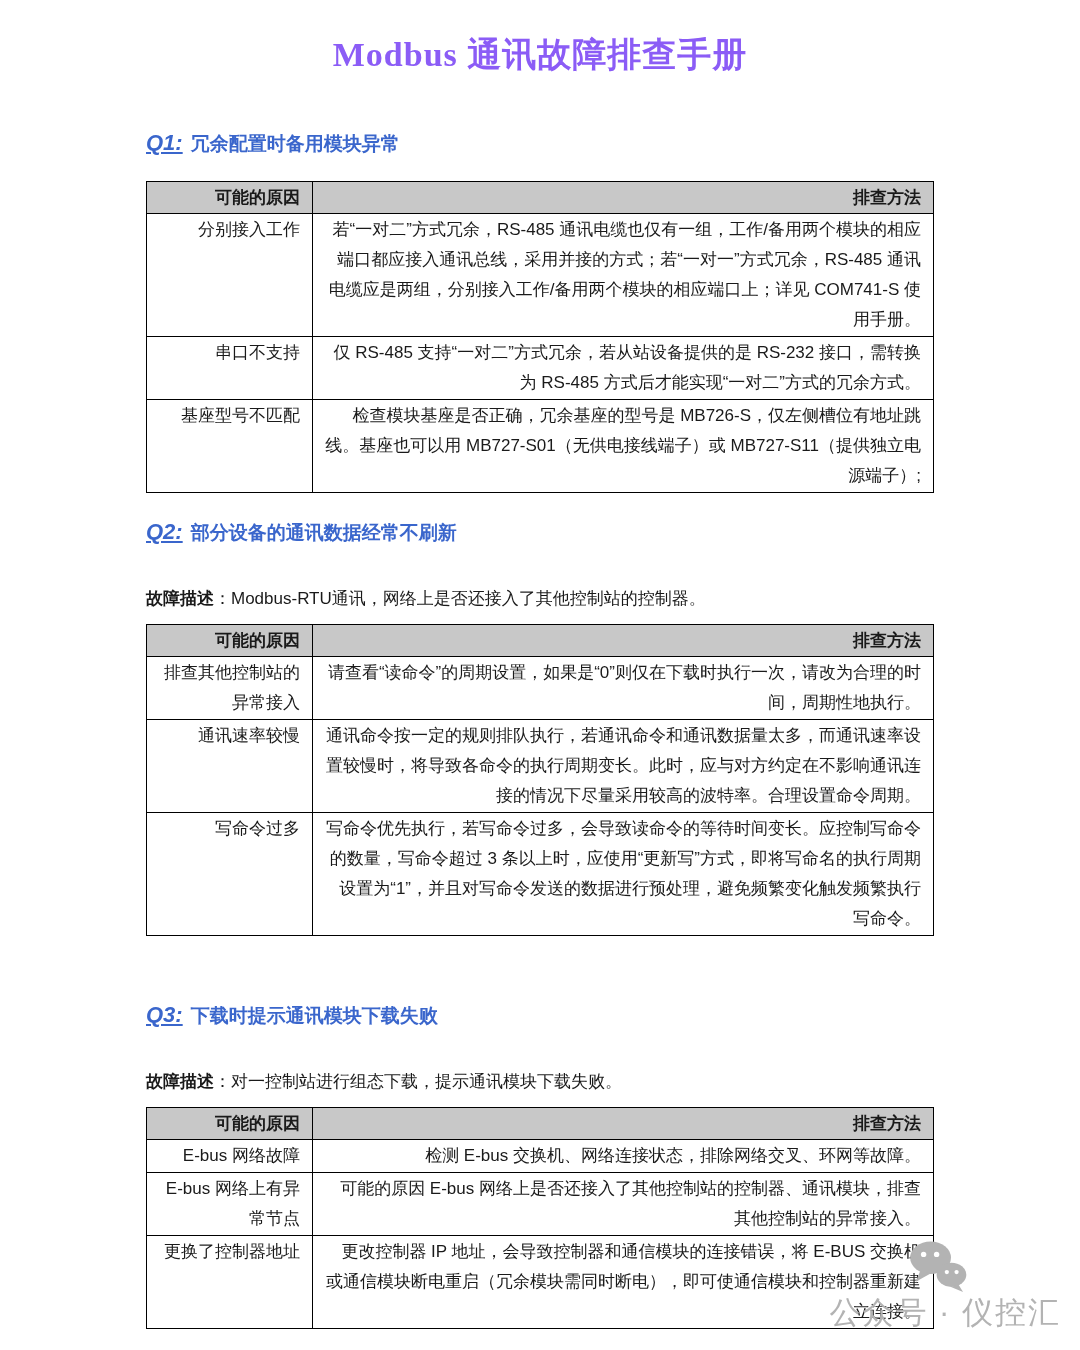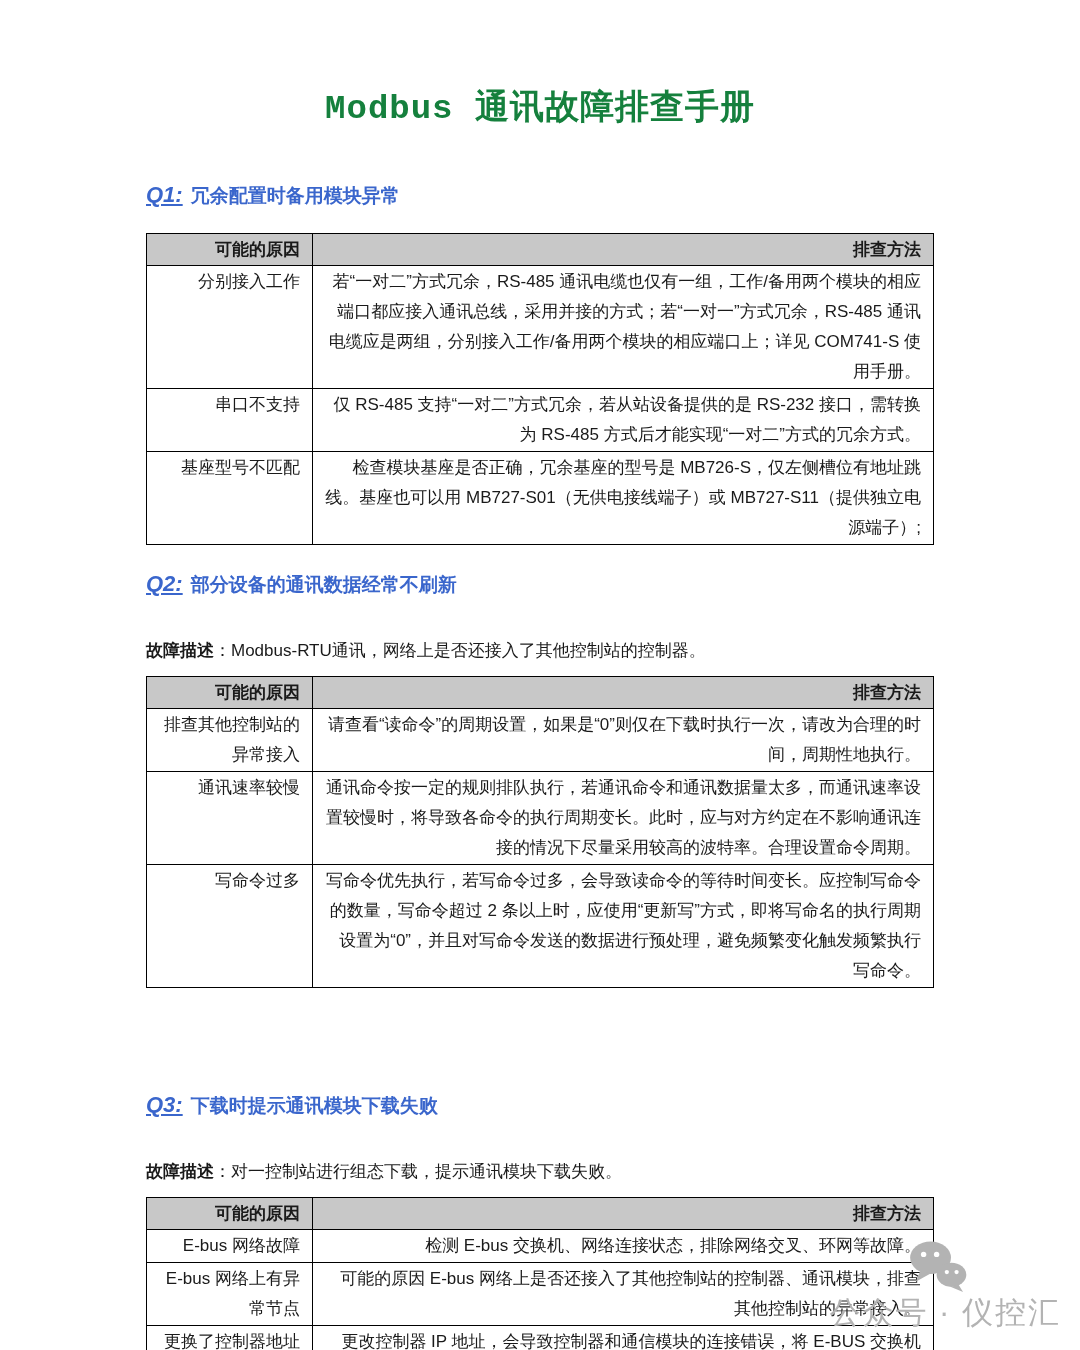--- a/index.html
+++ b/index.html
@@ -6,32 +6,32 @@
   html, body { background: #ffffff; }
   body {
     width: 1080px; height: 1350px;
     position: relative; overflow: hidden;
     font-family: "Liberation Sans", "DejaVu Sans", sans-serif;
     color: #1a1a1a;
   }
   .page { width: 788px; margin: 0 auto; }
 
   .doc-title {
-    padding-top: 84px;
+    padding-top: 32px;
     text-align: center;
-    font-family: Liberation Mono, monospace;
+    font-family: Liberation Serif, serif;
     font-weight: bold;
     font-size: 34px;
-    color: #15803d;
+    color: #8b5cf6;
     letter-spacing: 1px;
   }
 
   .q-heading { margin-top: 52px; font-size: 20px; }
   .q-heading.gap-lg { margin-top: 26px; }
-  .q-heading.gap-xl { margin-top: 104px; }
+  .q-heading.gap-xl { margin-top: 66px; }
   .q-label {
     color: #3A66CC;
     font-weight: bold;
     font-style: italic;
     text-decoration: underline;
     font-size: 22px;
     font-family: "Liberation Sans", sans-serif;
   }
   .q-title {
     color: #3A66CC;
@@ -132,21 +132,21 @@
       <tr>
         <td>排查其他控制站的异常接入</td>
         <td>请查看“读命令”的周期设置，如果是“0”则仅在下载时执行一次，请改为合理的时间，周期性地执行。</td>
       </tr>
       <tr>
         <td>通讯速率较慢</td>
         <td>通讯命令按一定的规则排队执行，若通讯命令和通讯数据量太多，而通讯速率设置较慢时，将导致各命令的执行周期变长。此时，应与对方约定在不影响通讯连接的情况下尽量采用较高的波特率。合理设置命令周期。</td>
       </tr>
       <tr>
         <td>写命令过多</td>
-        <td>写命令优先执行，若写命令过多，会导致读命令的等待时间变长。应控制写命令的数量，写命令超过 2 条以上时，应使用“更新写”方式，即将写命名的执行周期设置为“0”，并且对写命令发送的数据进行预处理，避免频繁变化触发频繁执行写命令。</td>
+        <td>写命令优先执行，若写命令过多，会导致读命令的等待时间变长。应控制写命令的数量，写命令超过 3 条以上时，应使用“更新写”方式，即将写命名的执行周期设置为“1”，并且对写命令发送的数据进行预处理，避免频繁变化触发频繁执行写命令。</td>
       </tr>
     </tbody>
   </table>
 
   <div class="q-heading gap-xl">
     <span class="q-label">Q3:</span><span class="q-title">下载时提示通讯模块下载失败</span>
   </div>
 
   <p class="desc">
     <span class="desc-label">故障描述</span><span>：对一控制站进行组态下载，提示通讯模块下载失败。</span>

